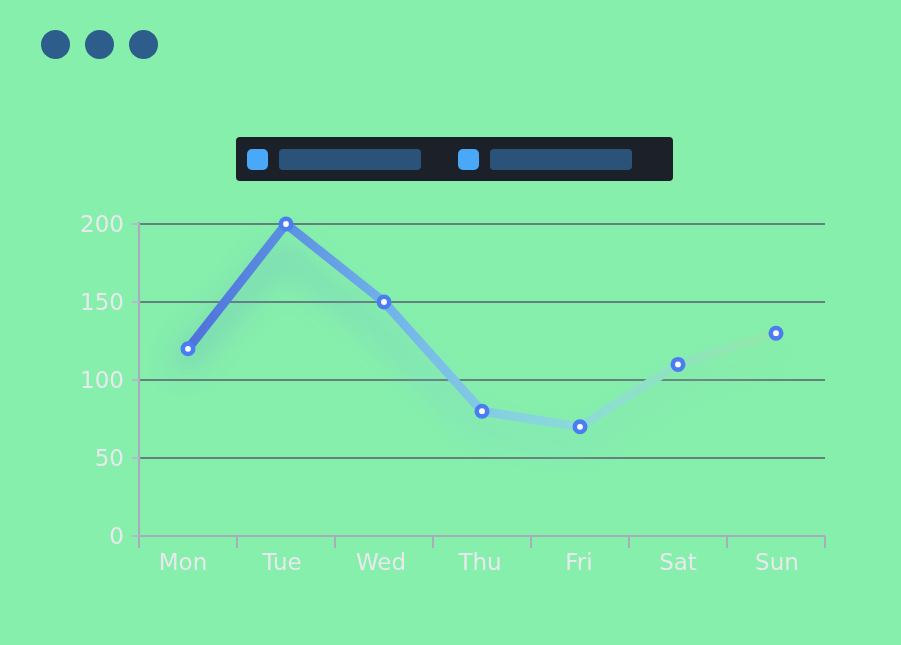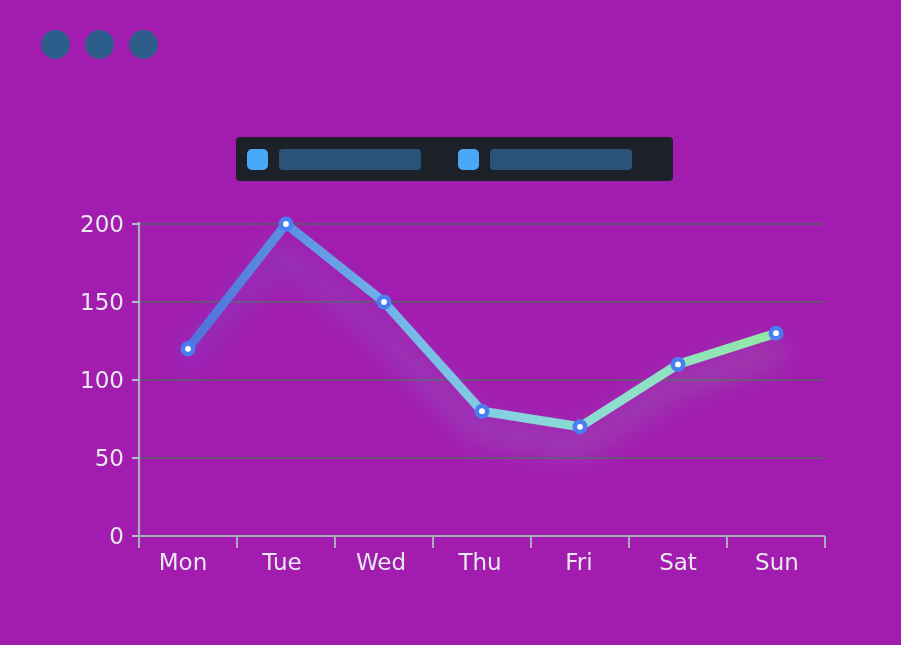--- a/index.html
+++ b/index.html
@@ -10,21 +10,21 @@
   body {
     width: 901px;
     height: 645px;
     overflow: hidden;
     font-family: "DejaVu Sans", "Liberation Sans", sans-serif;
   }
   #app {
     position: relative;
     width: 901px;
     height: 645px;
-    background: #a21caf;
+    background: #86efac;
   }
 
   
   #window-controls {
     position: absolute;
     left: 41px;
     top: 30px;
     display: flex;
     gap: 15px;
   }

